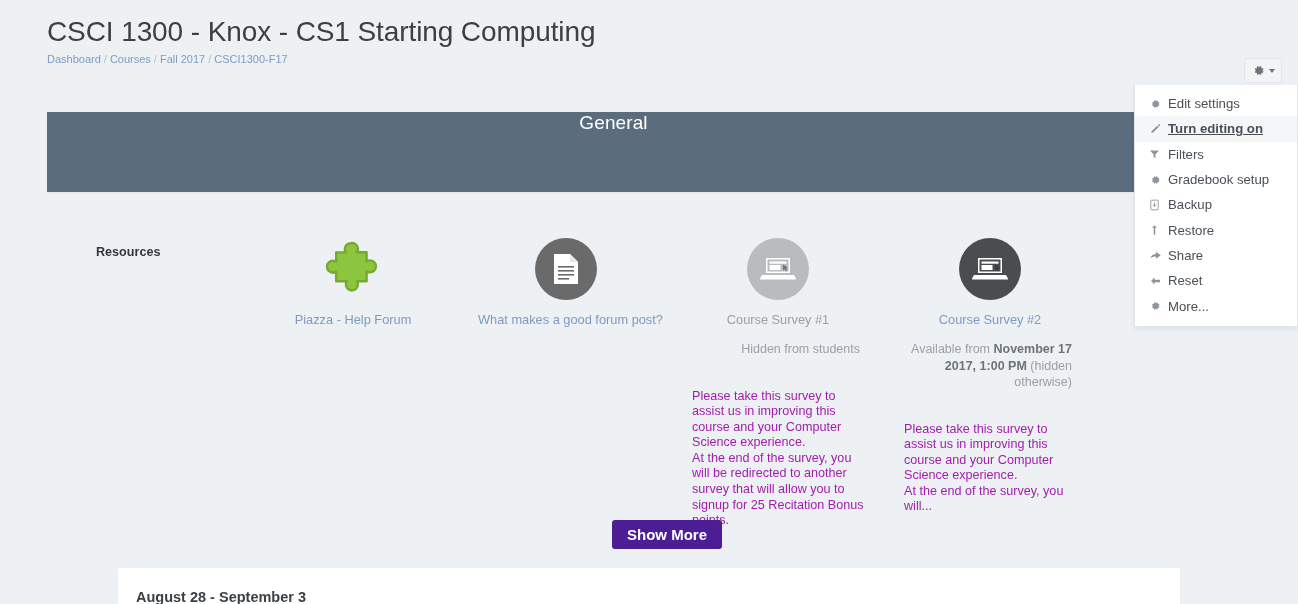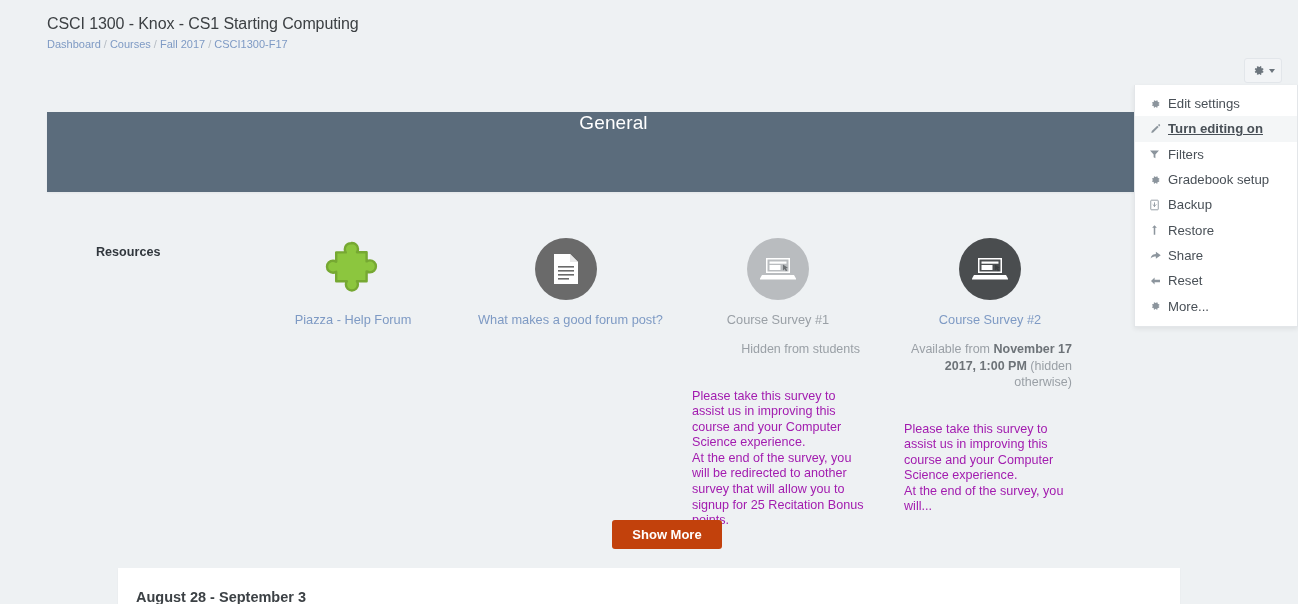--- a/index.html
+++ b/index.html
@@ -7,21 +7,21 @@
     width: 1298px; height: 604px;
     background: #eef1f3;
     font-family: "Liberation Sans", sans-serif;
     overflow: hidden;
     position: relative;
   }
 
   
   .page-header { padding: 14px 0 0 47px; }
   .page-title {
-    font-size: 16px;
+    font-size: 28px;
     font-weight: 400;
     color: #3c4043;
     letter-spacing: -0.1px;
     line-height: 1.25;
   }
   .breadcrumb {
     margin-top: 2px;
     font-size: 11px;
     line-height: 16px;
     white-space: nowrap;
@@ -147,25 +147,25 @@
     color: #a21caf;
     text-align: left;
     padding: 0 2px;
   }
 
   
   .show-more {
     position: absolute;
     left: 612px; top: 520px;
     width: 110px; height: 29px;
-    background: #c2410c;
+    background: #4c1d95;
     border: none; border-radius: 3px;
     color: #fff;
     font-family: "Liberation Sans", sans-serif;
-    font-size: 13px;
+    font-size: 15px;
     font-weight: bold;
     cursor: pointer;
   }
 
   
   .week-card {
     position: absolute;
     left: 118px; top: 568px;
     width: 1062px; height: 40px;
     background: #fff;

